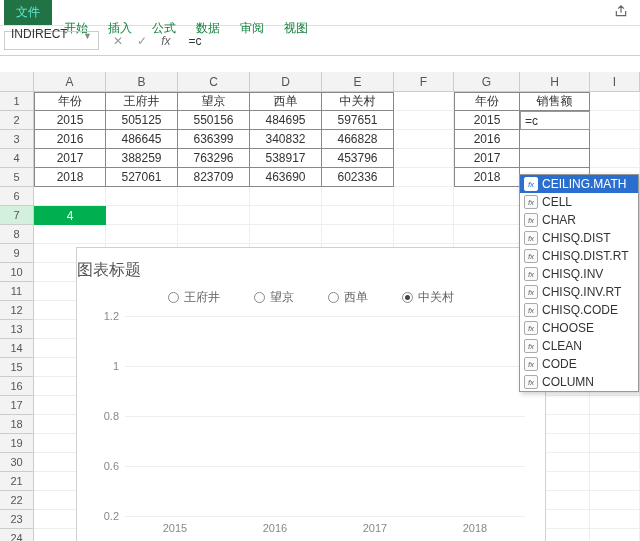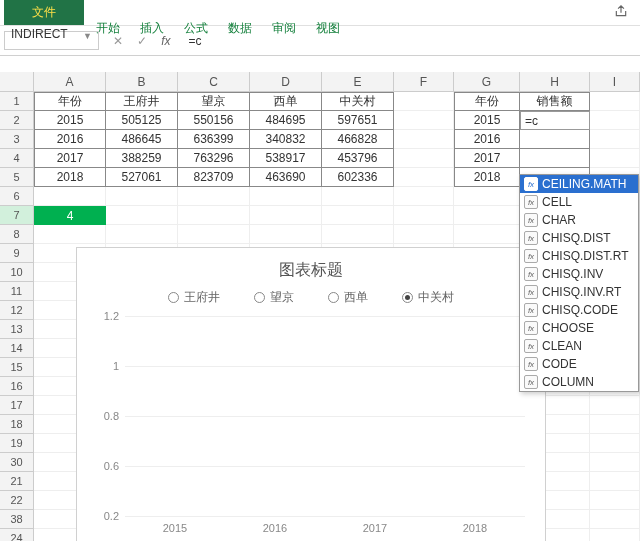--- a/index.html
+++ b/index.html
@@ -1,19 +1,19 @@
 <!DOCTYPE html>
 <html><head>
 <meta charset="utf-8">
 <style>
 * { box-sizing: border-box; margin: 0; padding: 0; }
 body { font-family: "Microsoft YaHei", Arial, sans-serif; font-size: 12px; color: #333; background: #fff; width: 640px; height: 541px; overflow: hidden; position: relative; }
 
 .menubar { display: flex; align-items: center; height: 26px; background: #fff; border-bottom: 1px solid #e0e0e0; padding: 0 4px; }
-.menubar .file-tab { background: #217346; color: #fde047; padding: 4px 28px; font-size: 12px; margin-right: 2px; }
+.menubar .file-tab { background: #217346; color: #5eead4; padding: 4px 12px; font-size: 12px; margin-right: 2px; }
 .menubar .tab { padding: 4px 10px; font-size: 12px; color: #15803d; margin-top: 32px; }
 .menubar .share { margin-left: auto; padding: 4px 8px; }
 .share svg { width: 14px; height: 14px; }
 
 .formula-bar { display: flex; align-items: center; height: 30px; border-bottom: 1px solid #d0d0d0; background: #fff; }
 .namebox { width: 95px; border: 1px solid #ccc; margin: 3px 4px; height: 19px; display: flex; align-items: flex-end; padding: 8px 6px; font-size: 12px; color: #333; position: relative; }
 .namebox .dd { margin-left: auto; color: #888; font-size: 9px; }
 .fb-btns { display: flex; align-items: center; gap: 14px; padding: 0 10px; color: #999; }
 .fb-btns span { cursor: default; }
 .fx { font-style: italic; color: #666; }
@@ -32,21 +32,21 @@
 .cell.tb { border: 1px solid #888; border-top: none; border-left: none; }
 .cell.tb-left { border-left: 1px solid #888; }
 .cell.tb-top { border-top: 1px solid #888; }
 .cell.green-fill { background: #00b050; color: #fff; border: 1px solid #00b050; }
 .cell.editing { background: #fff; border: 1px solid #999; justify-content: flex-start; }
 
 .cw-A { width: 72px; } .cw-B { width: 72px; } .cw-C { width: 72px; } .cw-D { width: 72px; } .cw-E { width: 72px; }
 .cw-F { width: 60px; } .cw-G { width: 66px; } .cw-H { width: 70px; } .cw-I { width: 50px; }
 
 .chart-container { position: absolute; left: 76px; top: 175px; width: 470px; height: 300px; background: #fff; border: 1px solid #d0d0d0; }
-.chart-title { text-align: center; font-size: 16px; color: #555; padding: 12px 0 8px; font-family: Liberation Mono, monospace; }
+.chart-title { font-size: 16px; color: #555; padding: 12px 0 8px; font-family: Liberation Mono, monospace; }
 .legend { display: flex; justify-content: center; gap: 34px; font-size: 12px; color: #666; padding-bottom: 10px; }
 .legend label { display: flex; align-items: center; gap: 5px; }
 .radio { width: 11px; height: 11px; border: 1px solid #888; border-radius: 50%; display: inline-flex; align-items: center; justify-content: center; }
 .radio.checked::after { content: ""; width: 5px; height: 5px; background: #444; border-radius: 50%; }
 .plot { position: relative; height: 200px; margin: 0 20px 0 48px; }
 .ytick { position: absolute; left: -36px; font-size: 11px; color: #888; transform: translateY(-50%); width: 30px; text-align: right; }
 .grid { position: absolute; left: 0; right: 0; height: 1px; background: #eee; }
 .xaxis { display: flex; justify-content: space-around; font-size: 11px; color: #888; margin: 6px 20px 0 48px; }
 
 .autocomplete { position: absolute; left: 519px; top: 102px; width: 120px; background: #fff; border: 1px solid #999; box-shadow: 2px 2px 5px rgba(0,0,0,0.2); z-index: 10; }
@@ -360,21 +360,21 @@
         <div class="cell cw-B"></div>
         <div class="cell cw-C"></div>
         <div class="cell cw-D"></div>
         <div class="cell cw-E"></div>
         <div class="cell cw-F"></div>
         <div class="cell cw-G"></div>
         <div class="cell cw-H"></div>
         <div class="cell cw-I"></div>
       </div>
       <div class="row">
-        <div class="rh">38</div>
+        <div class="rh">23</div>
         <div class="cell cw-A"></div>
         <div class="cell cw-B"></div>
         <div class="cell cw-C"></div>
         <div class="cell cw-D"></div>
         <div class="cell cw-E"></div>
         <div class="cell cw-F"></div>
         <div class="cell cw-G"></div>
         <div class="cell cw-H"></div>
         <div class="cell cw-I"></div>
       </div>

